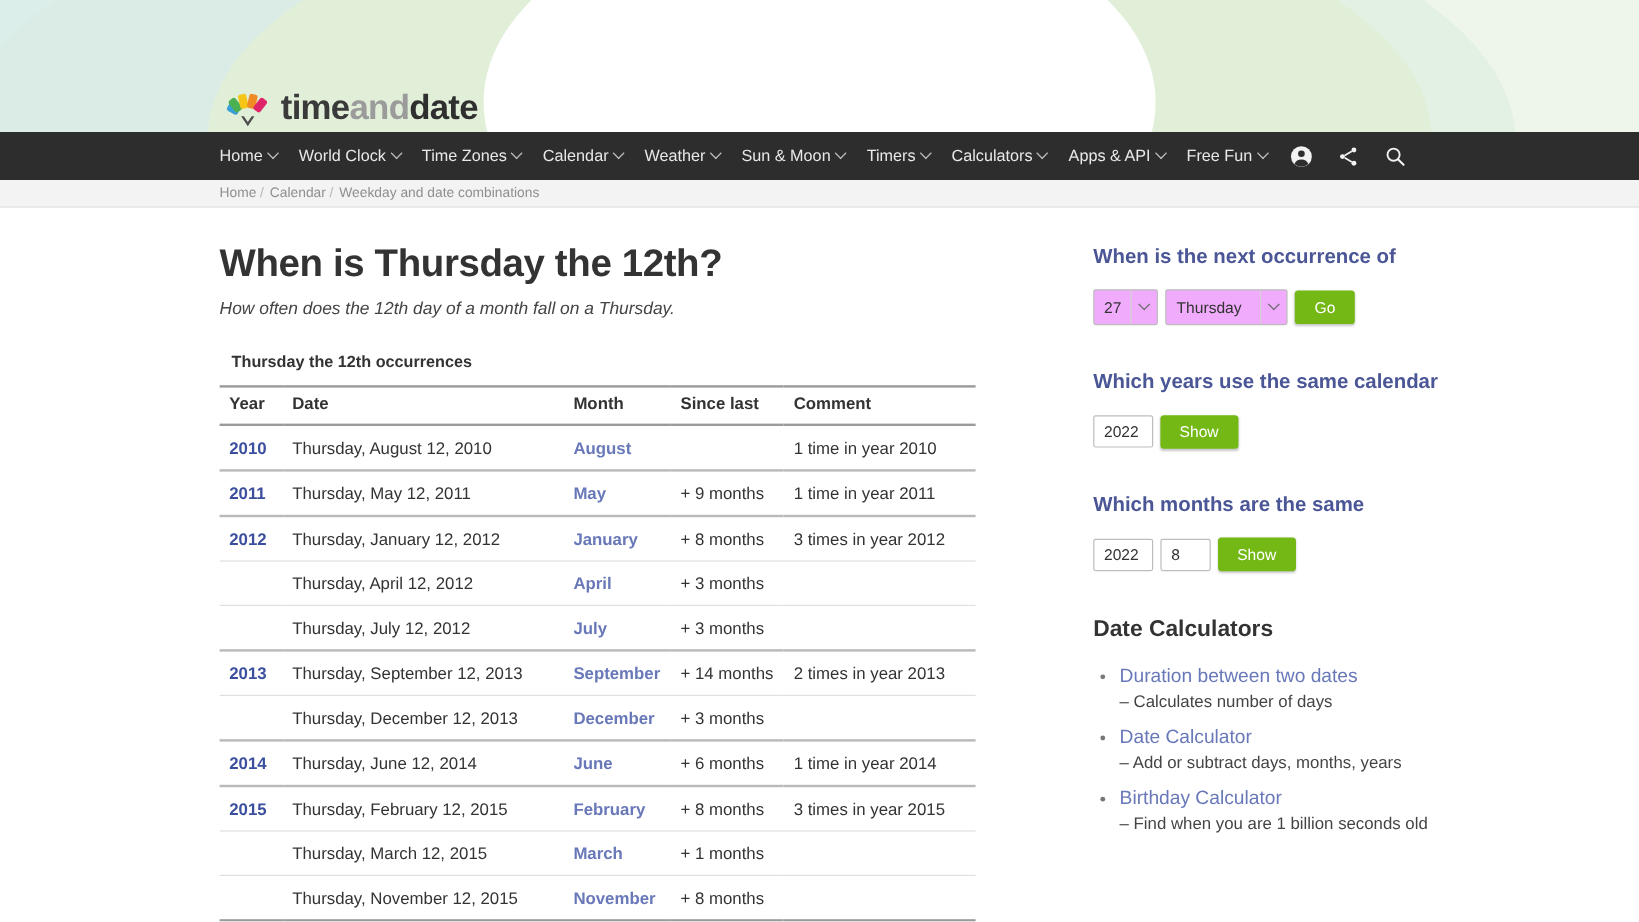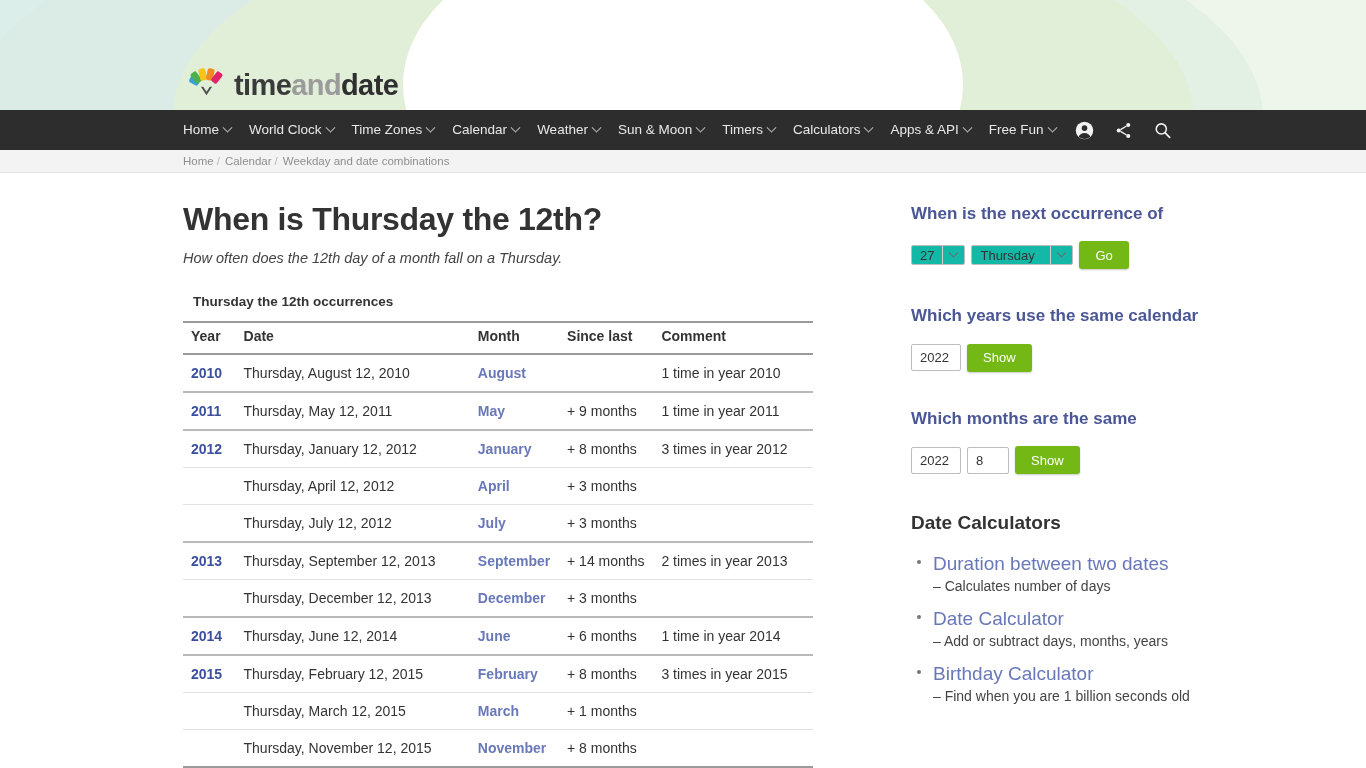--- a/index.html
+++ b/index.html
@@ -49,23 +49,23 @@
     transform: none;
     background: #dbece7;
   }
   .arc-white {
     width: 560px; height: 330px;
     top: -80px;
     background: #ffffff;
   }
   .logo-wrap {
     position: absolute;
-    left: 183px; top: 60px;
-    display: flex;
-    align-items: flex-end;
+    left: 183px; top: 76px;
+    display: flex;
+    align-items: flex-start;
     height: 40px;
     z-index: 5;
   }
   .logo-mark {
     position: relative;
     width: 46px; height: 34px;
     margin-right: 5px;
   }
   .logo-mark i {
     position: absolute;
@@ -224,23 +224,23 @@
   }
   .side h2.dark { color: #333333; font-size: 19px; margin-bottom: 16px; }
   .form-row {
     display: flex;
     align-items: center;
     margin-bottom: 34px;
   }
   .selwrap {
     display: flex;
     align-items: stretch;
-    height: 20px;
+    height: 30px;
     border: 1px solid #bdbdbd;
-    background: #14b8a6;
+    background: #f0abfc;
     border-radius: 2px;
     margin-right: 6px;
   }
   .selwrap .sv {
     padding: 0 8px;
     display: flex; align-items: center;
     font-size: 13px; color: #333;
     min-width: 26px;
   }
   .selwrap .sbtn {
@@ -288,21 +288,21 @@
     content: "";
     position: absolute;
     left: 2px; top: 7px;
     width: 4px; height: 4px;
     background: #777;
     border-radius: 50%;
   }
   .calc-link {
     color: #6878b8;
     text-decoration: none;
-    font-size: 19px;
+    font-size: 16px;
     display: block;
   }
   .calc-desc {
     color: #444;
     font-size: 14px;
     display: block;
     margin-top: 3px;
   }
 </style>
 </head>

